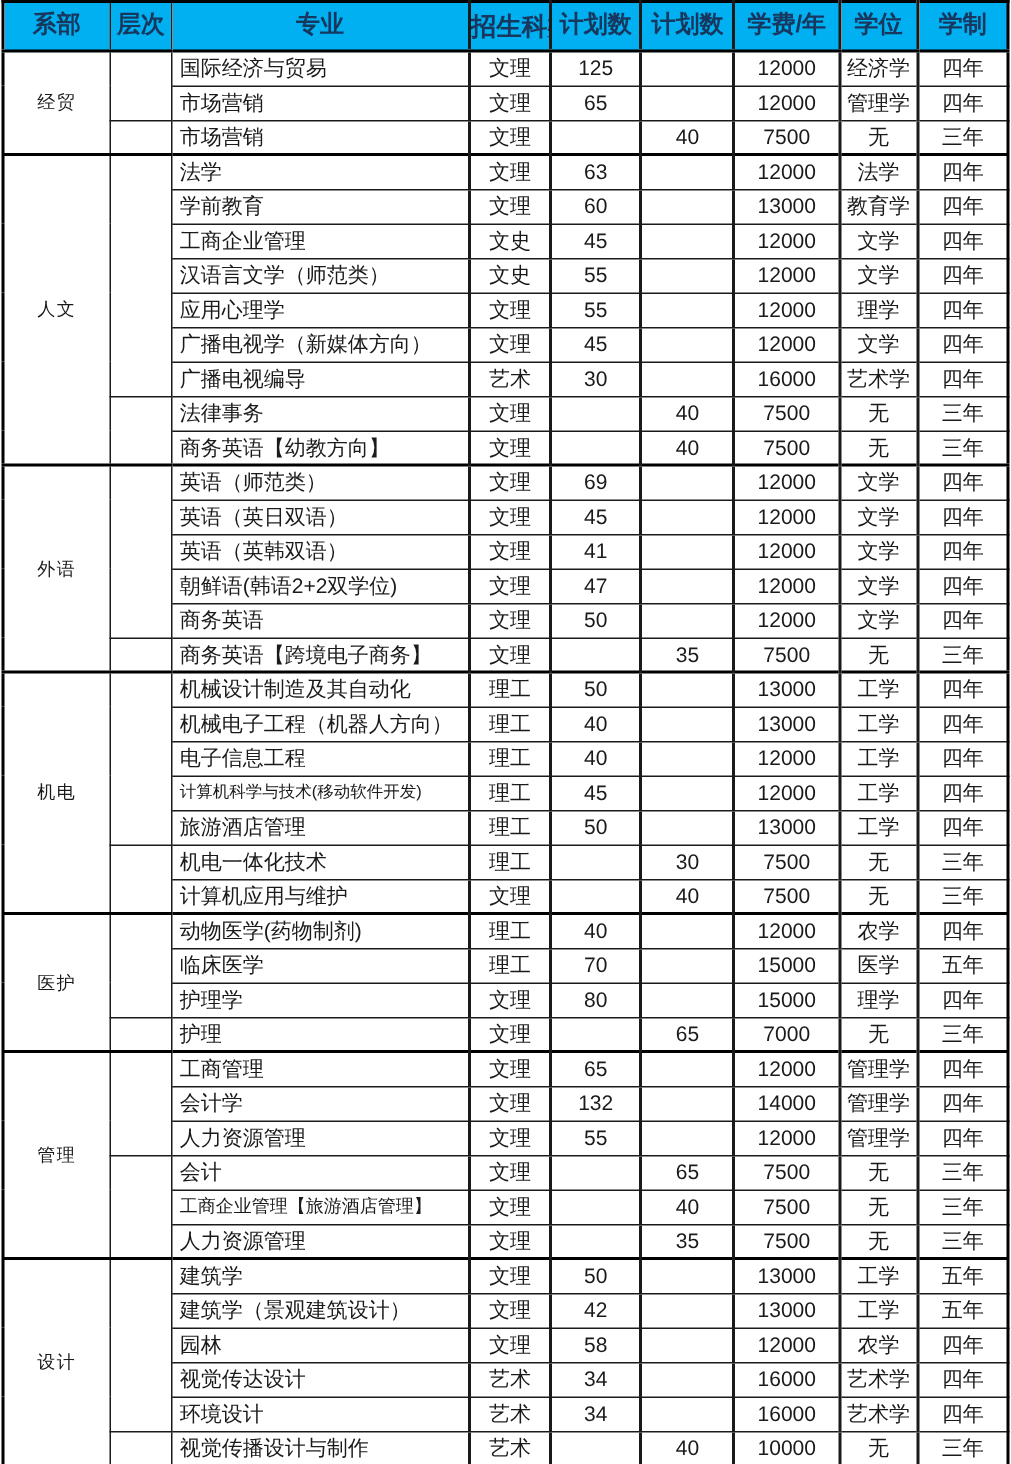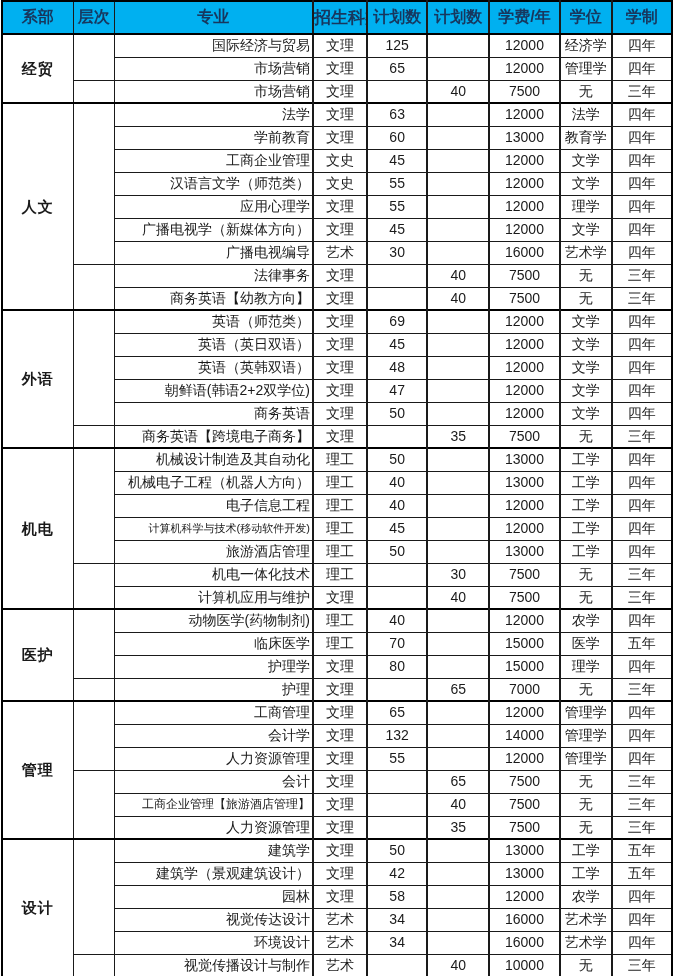--- a/index.html
+++ b/index.html
@@ -20,22 +20,22 @@
   }
   thead tr{height:33px;}
   tbody tr{height:23px;}
   th{
     background:#00B0F0;color:#17375E;
     font-size:16px;font-weight:bold;text-align:center;
     border-bottom:2px solid #000000;
   }
   th.small{font-size:17px;}
   td{font-size:14px;color:#1a1a1a;text-align:center;}
-  td.major{text-align:right;padding-left:5px;padding-right:2px;}
-  td.dept{font-size:15px;letter-spacing:1px;font-weight:bold;}
+  td.major{text-align:left;padding-left:5px;padding-right:2px;}
+  td.dept{font-size:12px;letter-spacing:1px;}
   td.level{font-size:14px;padding-left:45px;}
   .thick-left{border-left-width:2px;}
   tr.dept-first td{border-top-width:2px;border-top-color:#000000;}
 </style>
 </head>
 <body>
 
 <table>
   <colgroup>
     <col style="width:71px">
@@ -192,21 +192,21 @@
         <td class="thick-left">文理</td>
         <td class="thick-left">45</td>
         <td class="thick-left"></td>
         <td class="thick-left">12000</td>
         <td class="thick-left">文学</td>
         <td class="thick-left">四年</td>
       </tr>
       <tr>
         <td class="major">英语（英韩双语）</td>
         <td class="thick-left">文理</td>
-        <td class="thick-left">48</td>
+        <td class="thick-left">41</td>
         <td class="thick-left"></td>
         <td class="thick-left">12000</td>
         <td class="thick-left">文学</td>
         <td class="thick-left">四年</td>
       </tr>
       <tr>
         <td class="major">朝鲜语(韩语2+2双学位)</td>
         <td class="thick-left">文理</td>
         <td class="thick-left">47</td>
         <td class="thick-left"></td>

